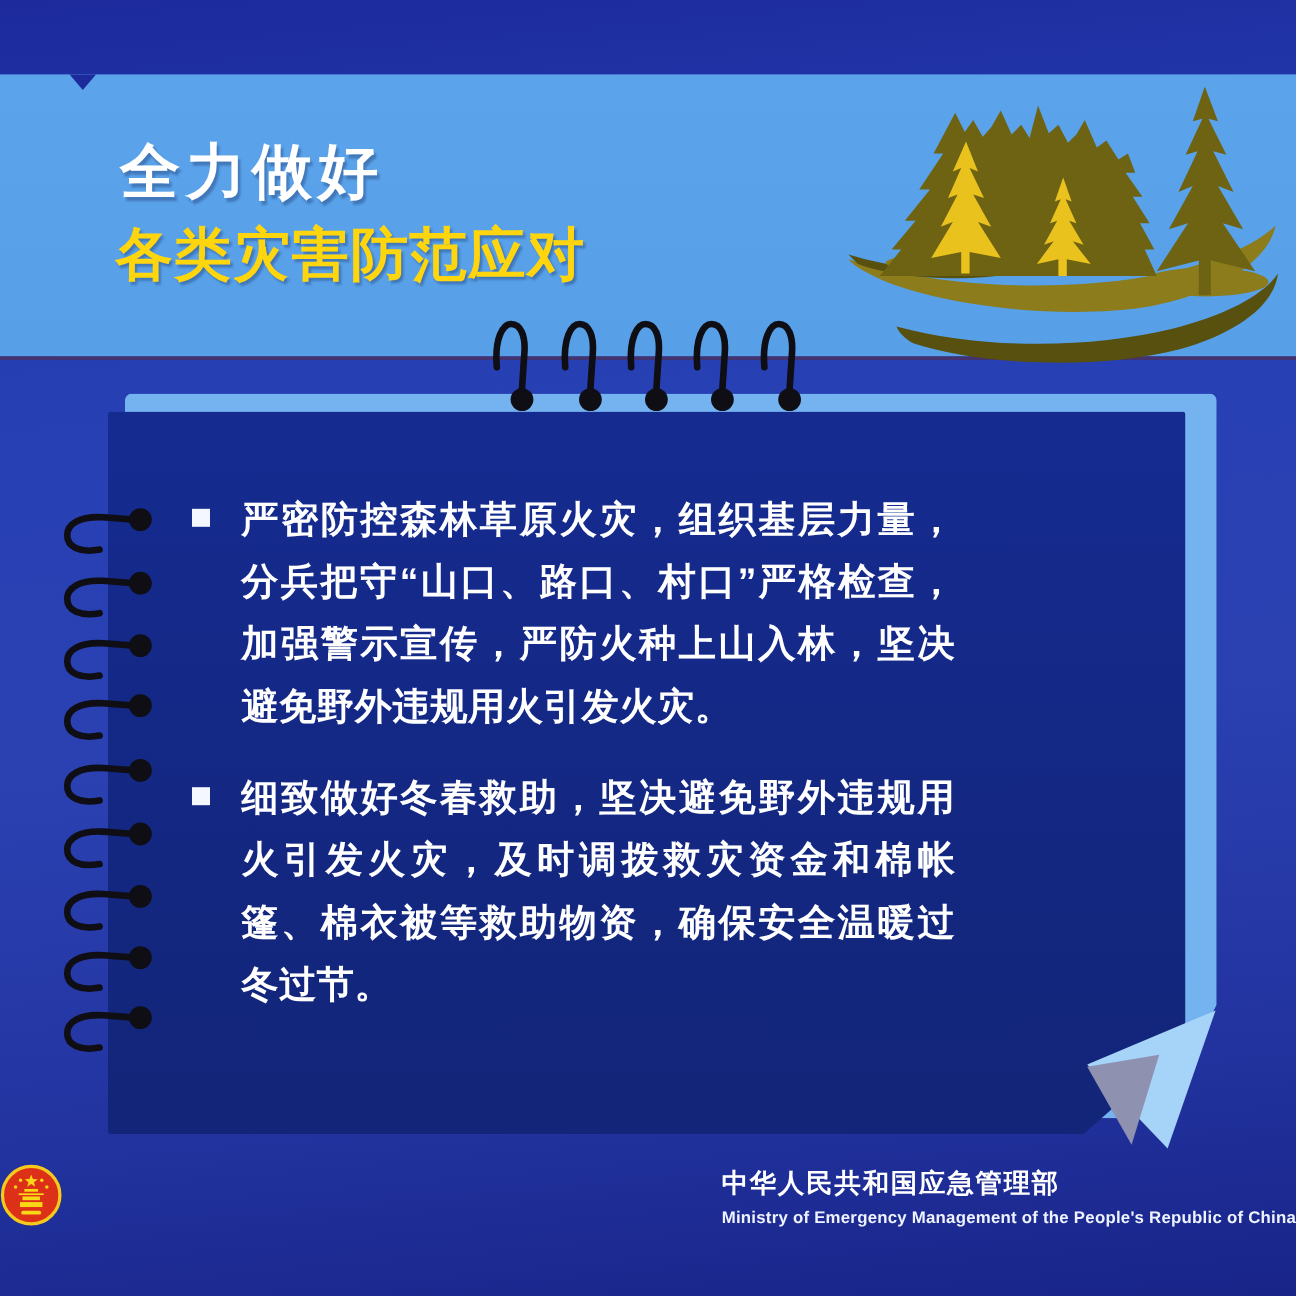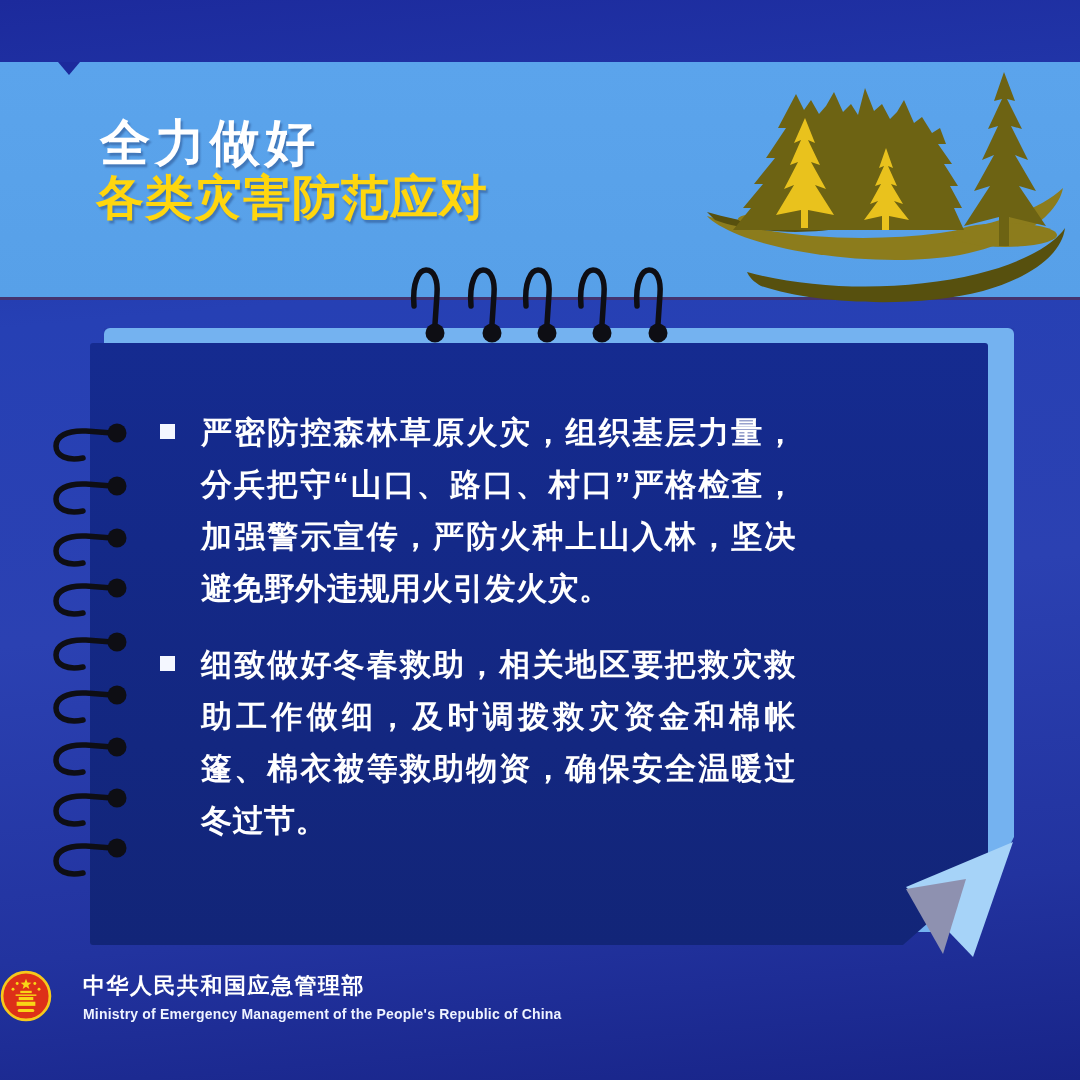--- a/index.html
+++ b/index.html
@@ -18,21 +18,21 @@
     position:absolute;left:58px;top:0;width:0;height:0;
     border-left:11px solid transparent;border-right:11px solid transparent;
     border-top:13px solid #1c2a9c;
   }
   .title-1{
     position:absolute;left:100px;top:48px;color:#ffffff;
     font-size:50px;font-weight:900;letter-spacing:5px;
     text-shadow:2px 3px 2px rgba(10,20,70,.30);white-space:nowrap;
   }
   .title-2{
-    position:absolute;left:96px;top:104px;color:#ffd60e;
+    position:absolute;left:96px;top:118px;color:#ffd60e;
     font-size:48px;font-weight:900;letter-spacing:1px;
     text-shadow:2px 3px 2px rgba(10,20,70,.30);white-space:nowrap;
   }
   .forest{position:absolute;left:705px;top:6px;width:365px;height:235px;overflow:visible;}
   
   .note-back{
     position:absolute;left:104px;top:328px;width:910px;height:604px;
     background:#74b2f0;border-radius:6px;
     clip-path:polygon(0 0,100% 0,100% calc(100% - 95px),calc(100% - 48px) 100%,0 100%);
     box-shadow:0 10px 22px rgba(8,12,60,.45);
@@ -55,21 +55,21 @@
   .bullet-marker{
     flex:0 0 15px;width:15px;height:15px;margin-top:17px;background:#f4f7ff;
   }
   .bullet-text{
     color:#ffffff;font-size:31px;line-height:52px;font-weight:600;
     letter-spacing:.5px;text-align:justify;margin:0;
   }
   
   .footer{
     position:absolute;left:0;right:0;top:970px;
-    display:flex;justify-content:flex-start;align-items:center;gap:31px;
+    display:flex;justify-content:space-between;align-items:center;gap:11px;
   }
   .emblem{width:52px;height:52px;}
   .org-cn{
     color:#ffffff;font-size:22px;font-weight:800;letter-spacing:1.5px;white-space:nowrap;
   }
   .org-en{
     color:#eef3ff;font-size:14px;font-weight:700;letter-spacing:.2px;
     margin-top:5px;white-space:nowrap;
   }
 </style>
@@ -109,21 +109,21 @@
     <polygon points="18,57 78,47 55,122" fill="#8e91b0"></polygon>
   </svg>
 
   <ul class="bullet-list">
     <li class="bullet-item">
       <span class="bullet-marker"></span>
       <p class="bullet-text">严密防控森林草原火灾，组织基层力量，分兵把守“山口、路口、村口”严格检查，加强警示宣传，严防火种上山入林，坚决避免野外违规用火引发火灾。</p>
     </li>
     <li class="bullet-item">
       <span class="bullet-marker"></span>
-      <p class="bullet-text">细致做好冬春救助，相关地区要把救灾救助工作做细，及时调拨救灾资金和棉帐篷、棉衣被等救助物资，确保安全温暖过冬过节。</p>
+      <p class="bullet-text">细致做好冬春救助，坚决避免野外违规用火引发火灾，及时调拨救灾资金和棉帐篷、棉衣被等救助物资，确保安全温暖过冬过节。</p>
     </li>
   </ul>
 
   <svg class="rings-top" viewBox="0 0 300 88">
     <defs>
       <g id="ring-t">
         <path d="M7,44 C5,20 12,8 19,8 C27,8 31,18 30,32 L28,62" fill="none" stroke="#0e0e14" stroke-width="5.5" stroke-linecap="round"></path>
         <circle cx="28" cy="71" r="9.5" fill="#0e0e14"></circle>
       </g>
     </defs>

